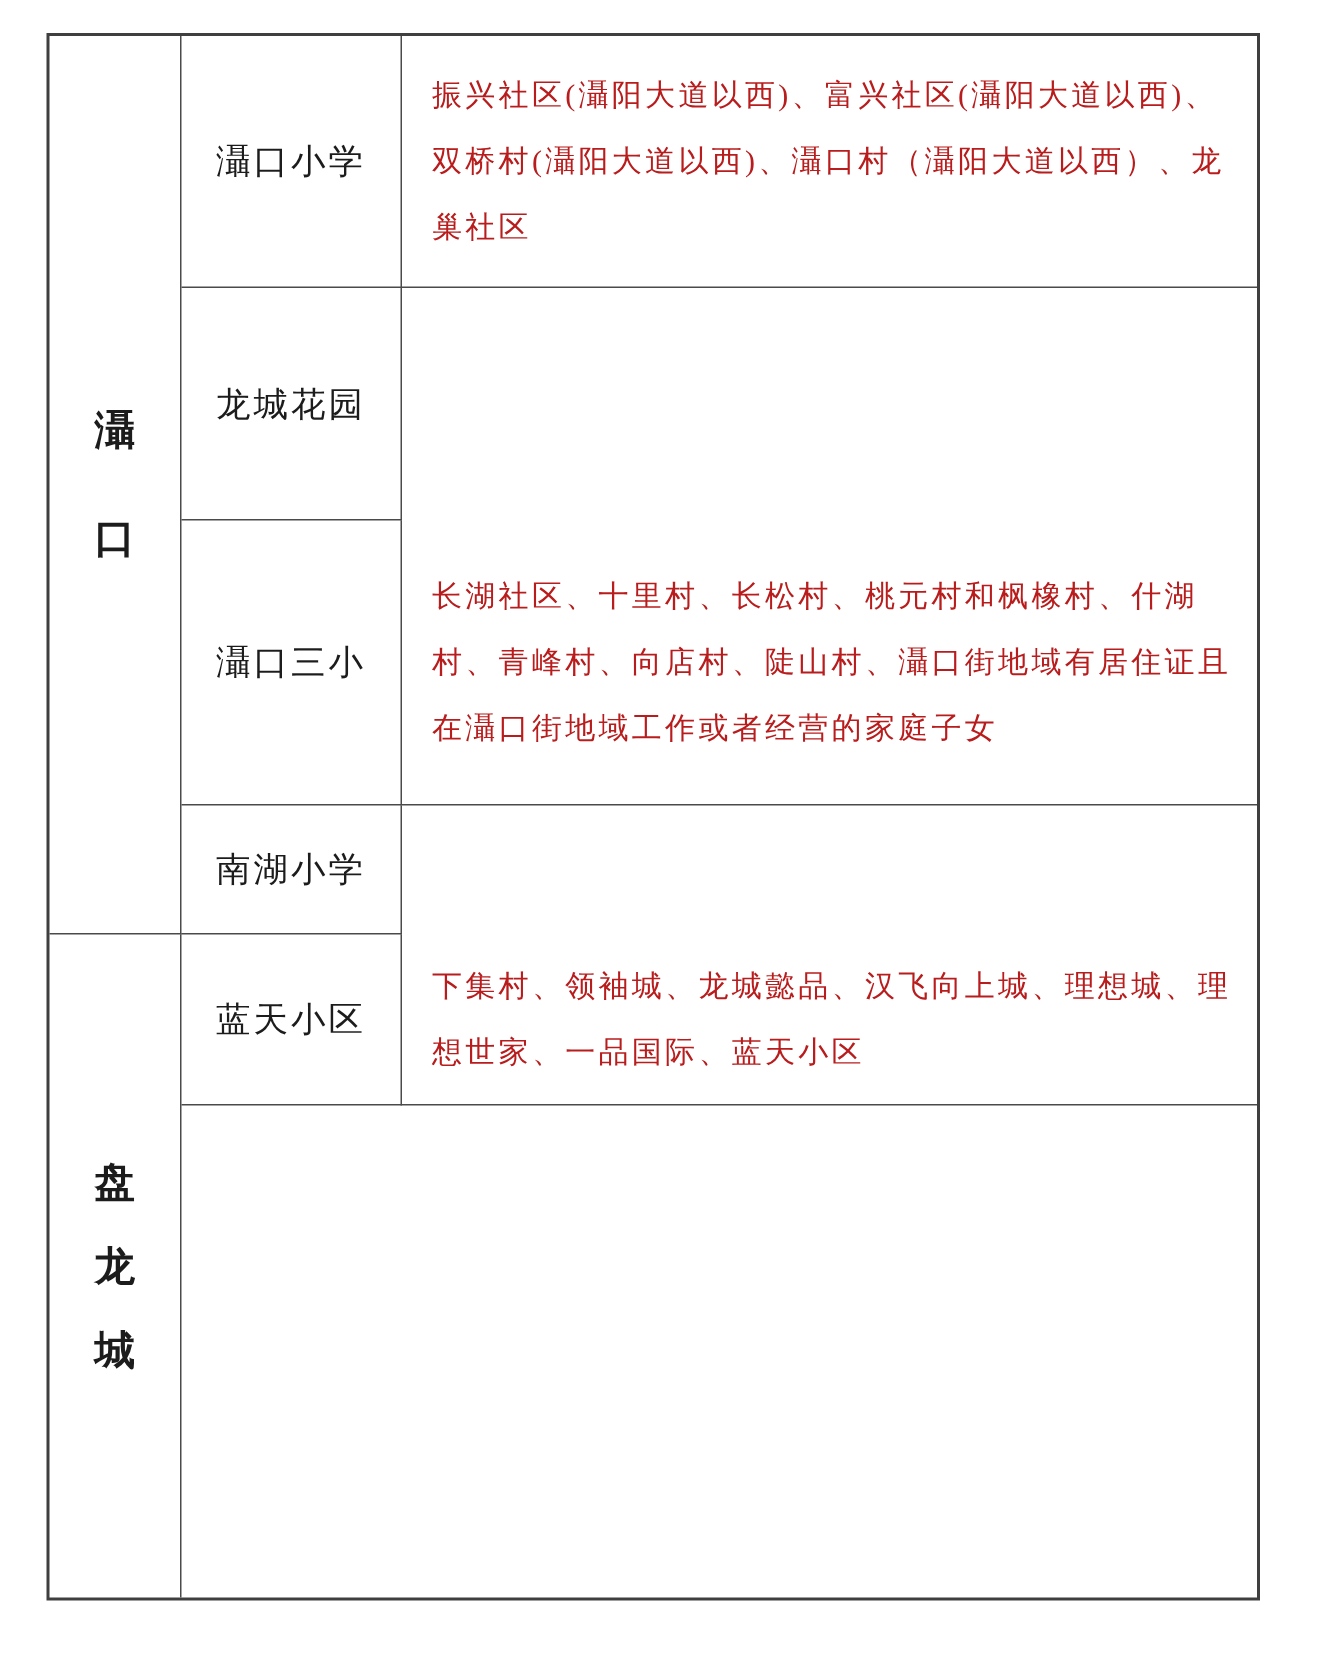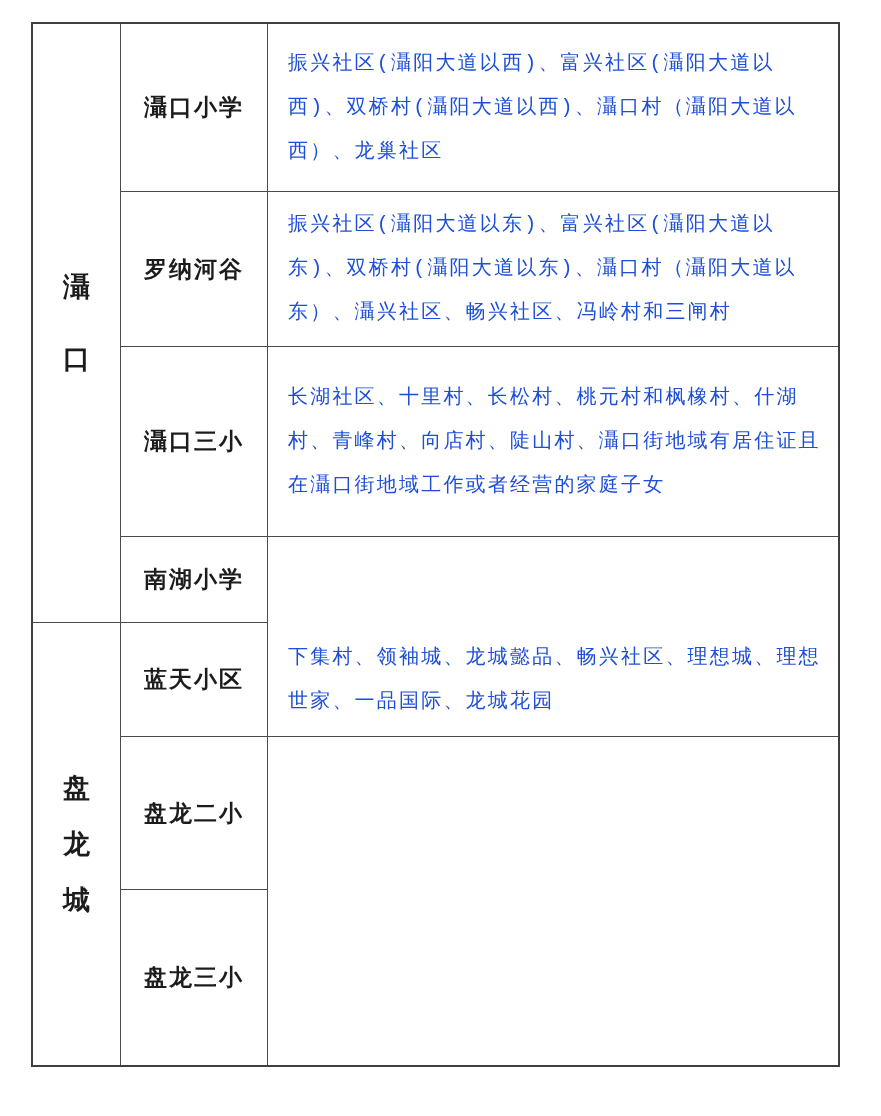--- a/index.html
+++ b/index.html
@@ -47,36 +47,35 @@
     letter-spacing: 0;
   }
   .district .dchar { display: block; text-align: center; }
   .district.two-char .dchar { line-height: 72px; }
   .district.three-char .dchar { line-height: 56px; }
   .d1 { grid-row: 1 / 5; }
   .d2 { grid-row: 5 / 8; }
 
   .school {
     grid-column: 2;
-    font-weight: 700;
+    font-weight: 400;
     font-size: 23px;
     letter-spacing: 2px;
     text-align: right;
     white-space: nowrap;
   }
   .areas {
     grid-column: 3;
     justify-content: flex-end;
     font-size: 20px;
     line-height: 2.2;
     letter-spacing: 2.2px;
     padding: 6px 14px 6px 20px;
     text-align: left;
-    color: #1d4ed8;
-    font-family: Liberation Mono, monospace;
+    color: #b91c1c;
   }
   .areas > span { display: block; }
 </style>
 </head>
 <body>
 
 <div class="table">
 
   <div class="cell district two-char d1">
     <span class="dchar">灄</span>
@@ -86,34 +85,29 @@
     <span class="dchar">盘</span>
     <span class="dchar">龙</span>
     <span class="dchar">城</span>
   </div>
 
   <div class="cell school" style="grid-row:1">灄口小学</div>
   <div class="cell areas no-right" style="grid-row:1">
     <span>振兴社区(灄阳大道以西)、富兴社区(灄阳大道以西)、双桥村(灄阳大道以西)、灄口村（灄阳大道以西）、龙巢社区</span>
   </div>
 
-  <div class="cell school" style="grid-row:2">罗纳河谷</div>
-  <div class="cell areas no-right" style="grid-row:2">
-    <span>振兴社区(灄阳大道以东)、富兴社区(灄阳大道以东)、双桥村(灄阳大道以东)、灄口村（灄阳大道以东）、灄兴社区、畅兴社区、冯岭村和三闸村</span>
-  </div>
+  <div class="cell school" style="grid-row:2">龙城花园</div>
 
   <div class="cell areas no-right" style="grid-row:3">
     <span>长湖社区、十里村、长松村、桃元村和枫橡村、什湖村、青峰村、向店村、陡山村、灄口街地域有居住证且在灄口街地域工作或者经营的家庭子女</span>
   </div>
   <div class="cell school" style="grid-row:3">灄口三小</div>
 
   <div class="cell school" style="grid-row:4">南湖小学</div>
 
   <div class="cell school" style="grid-row:5">蓝天小区</div>
   <div class="cell areas no-right" style="grid-row:5">
-    <span>下集村、领袖城、龙城懿品、畅兴社区、理想城、理想世家、一品国际、龙城花园</span>
+    <span>下集村、领袖城、龙城懿品、汉飞向上城、理想城、理想世家、一品国际、蓝天小区</span>
   </div>
 
-  <div class="cell school" style="grid-row:6">盘龙二小</div>
 
-  <div class="cell school no-bottom" style="grid-row:7">盘龙三小</div>
 
 </div>
 
 </body></html>

